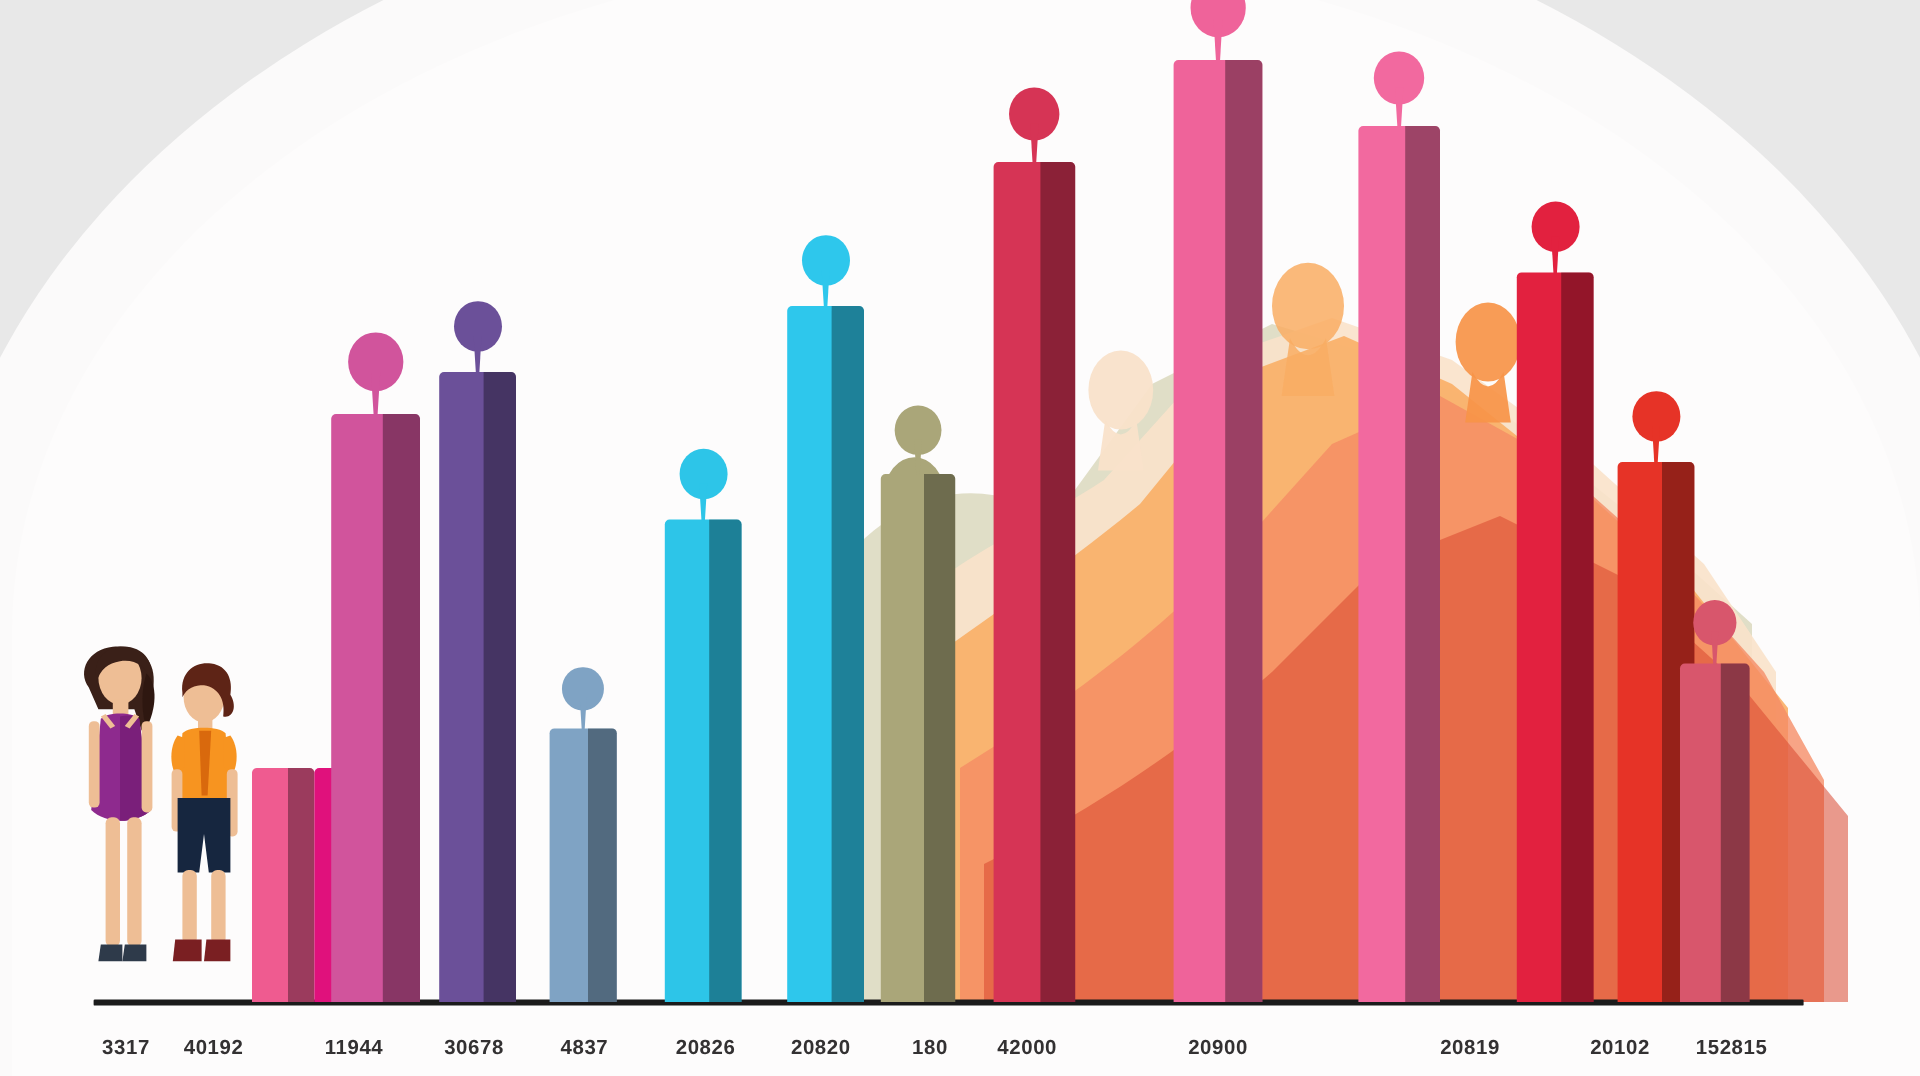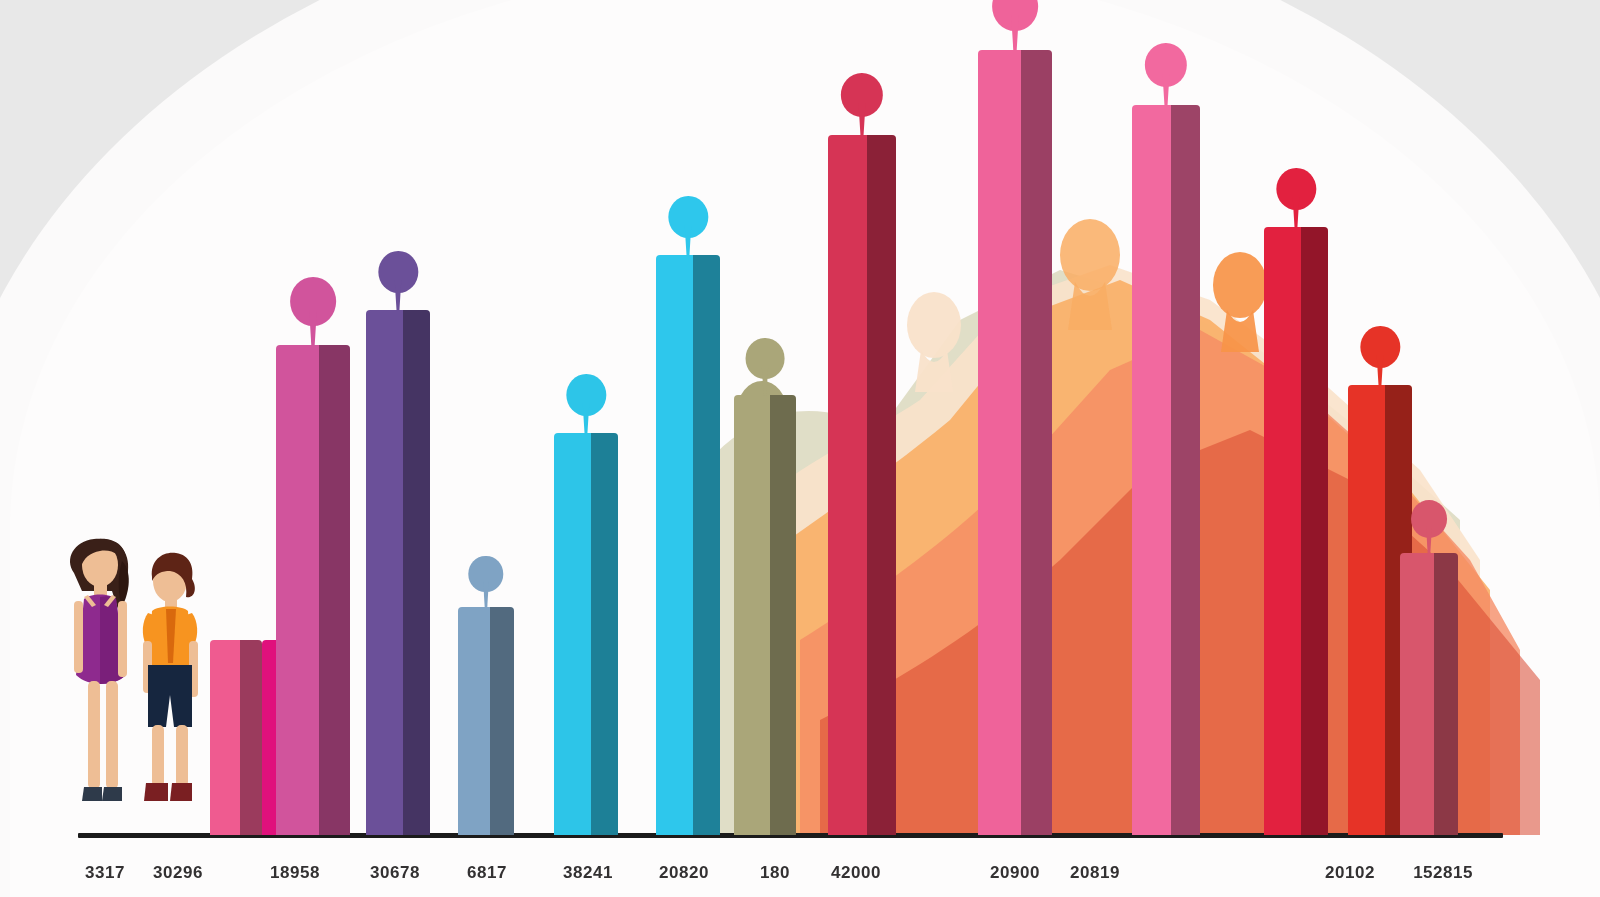--- a/index.html
+++ b/index.html
@@ -225,27 +225,27 @@
       <rect x="124" y="190" width="12" height="62" rx="5" fill="#eebe95"></rect>
       <path d="M94 248 L116 248 L116 266 L92 266 Z" fill="#7a1f22"></path>
       <path d="M120 248 L140 248 L140 266 L118 266 Z" fill="#7a1f22"></path>
     </g>
   </svg>
 
   <div class="ground"></div>
 
   <div class="labels" id="labels-layer">
       <div class="xlabel" style="left: 105px;">3317</div>
-      <div class="xlabel" style="left: 178px;">30296</div>
-      <div class="xlabel" style="left: 295px;">18958</div>
+      <div class="xlabel" style="left: 178px;">40192</div>
+      <div class="xlabel" style="left: 295px;">11944</div>
       <div class="xlabel" style="left: 395px;">30678</div>
-      <div class="xlabel" style="left: 487px;">6817</div>
-      <div class="xlabel" style="left: 588px;">38241</div>
+      <div class="xlabel" style="left: 487px;">4837</div>
+      <div class="xlabel" style="left: 588px;">20826</div>
       <div class="xlabel" style="left: 684px;">20820</div>
       <div class="xlabel" style="left: 775px;">180</div>
       <div class="xlabel" style="left: 856px;">42000</div>
       <div class="xlabel" style="left: 1015px;">20900</div>
-      <div class="xlabel" style="left: 1095px; margin-top: 40px;">20819</div>
+      <div class="xlabel" style="left: 1225px; margin-top: 40px;">20819</div>
       <div class="xlabel" style="left: 1350px;">20102</div>
       <div class="xlabel" style="left: 1443px;">152815</div>
     </div>
 
 </div>
 
 </body></html>

